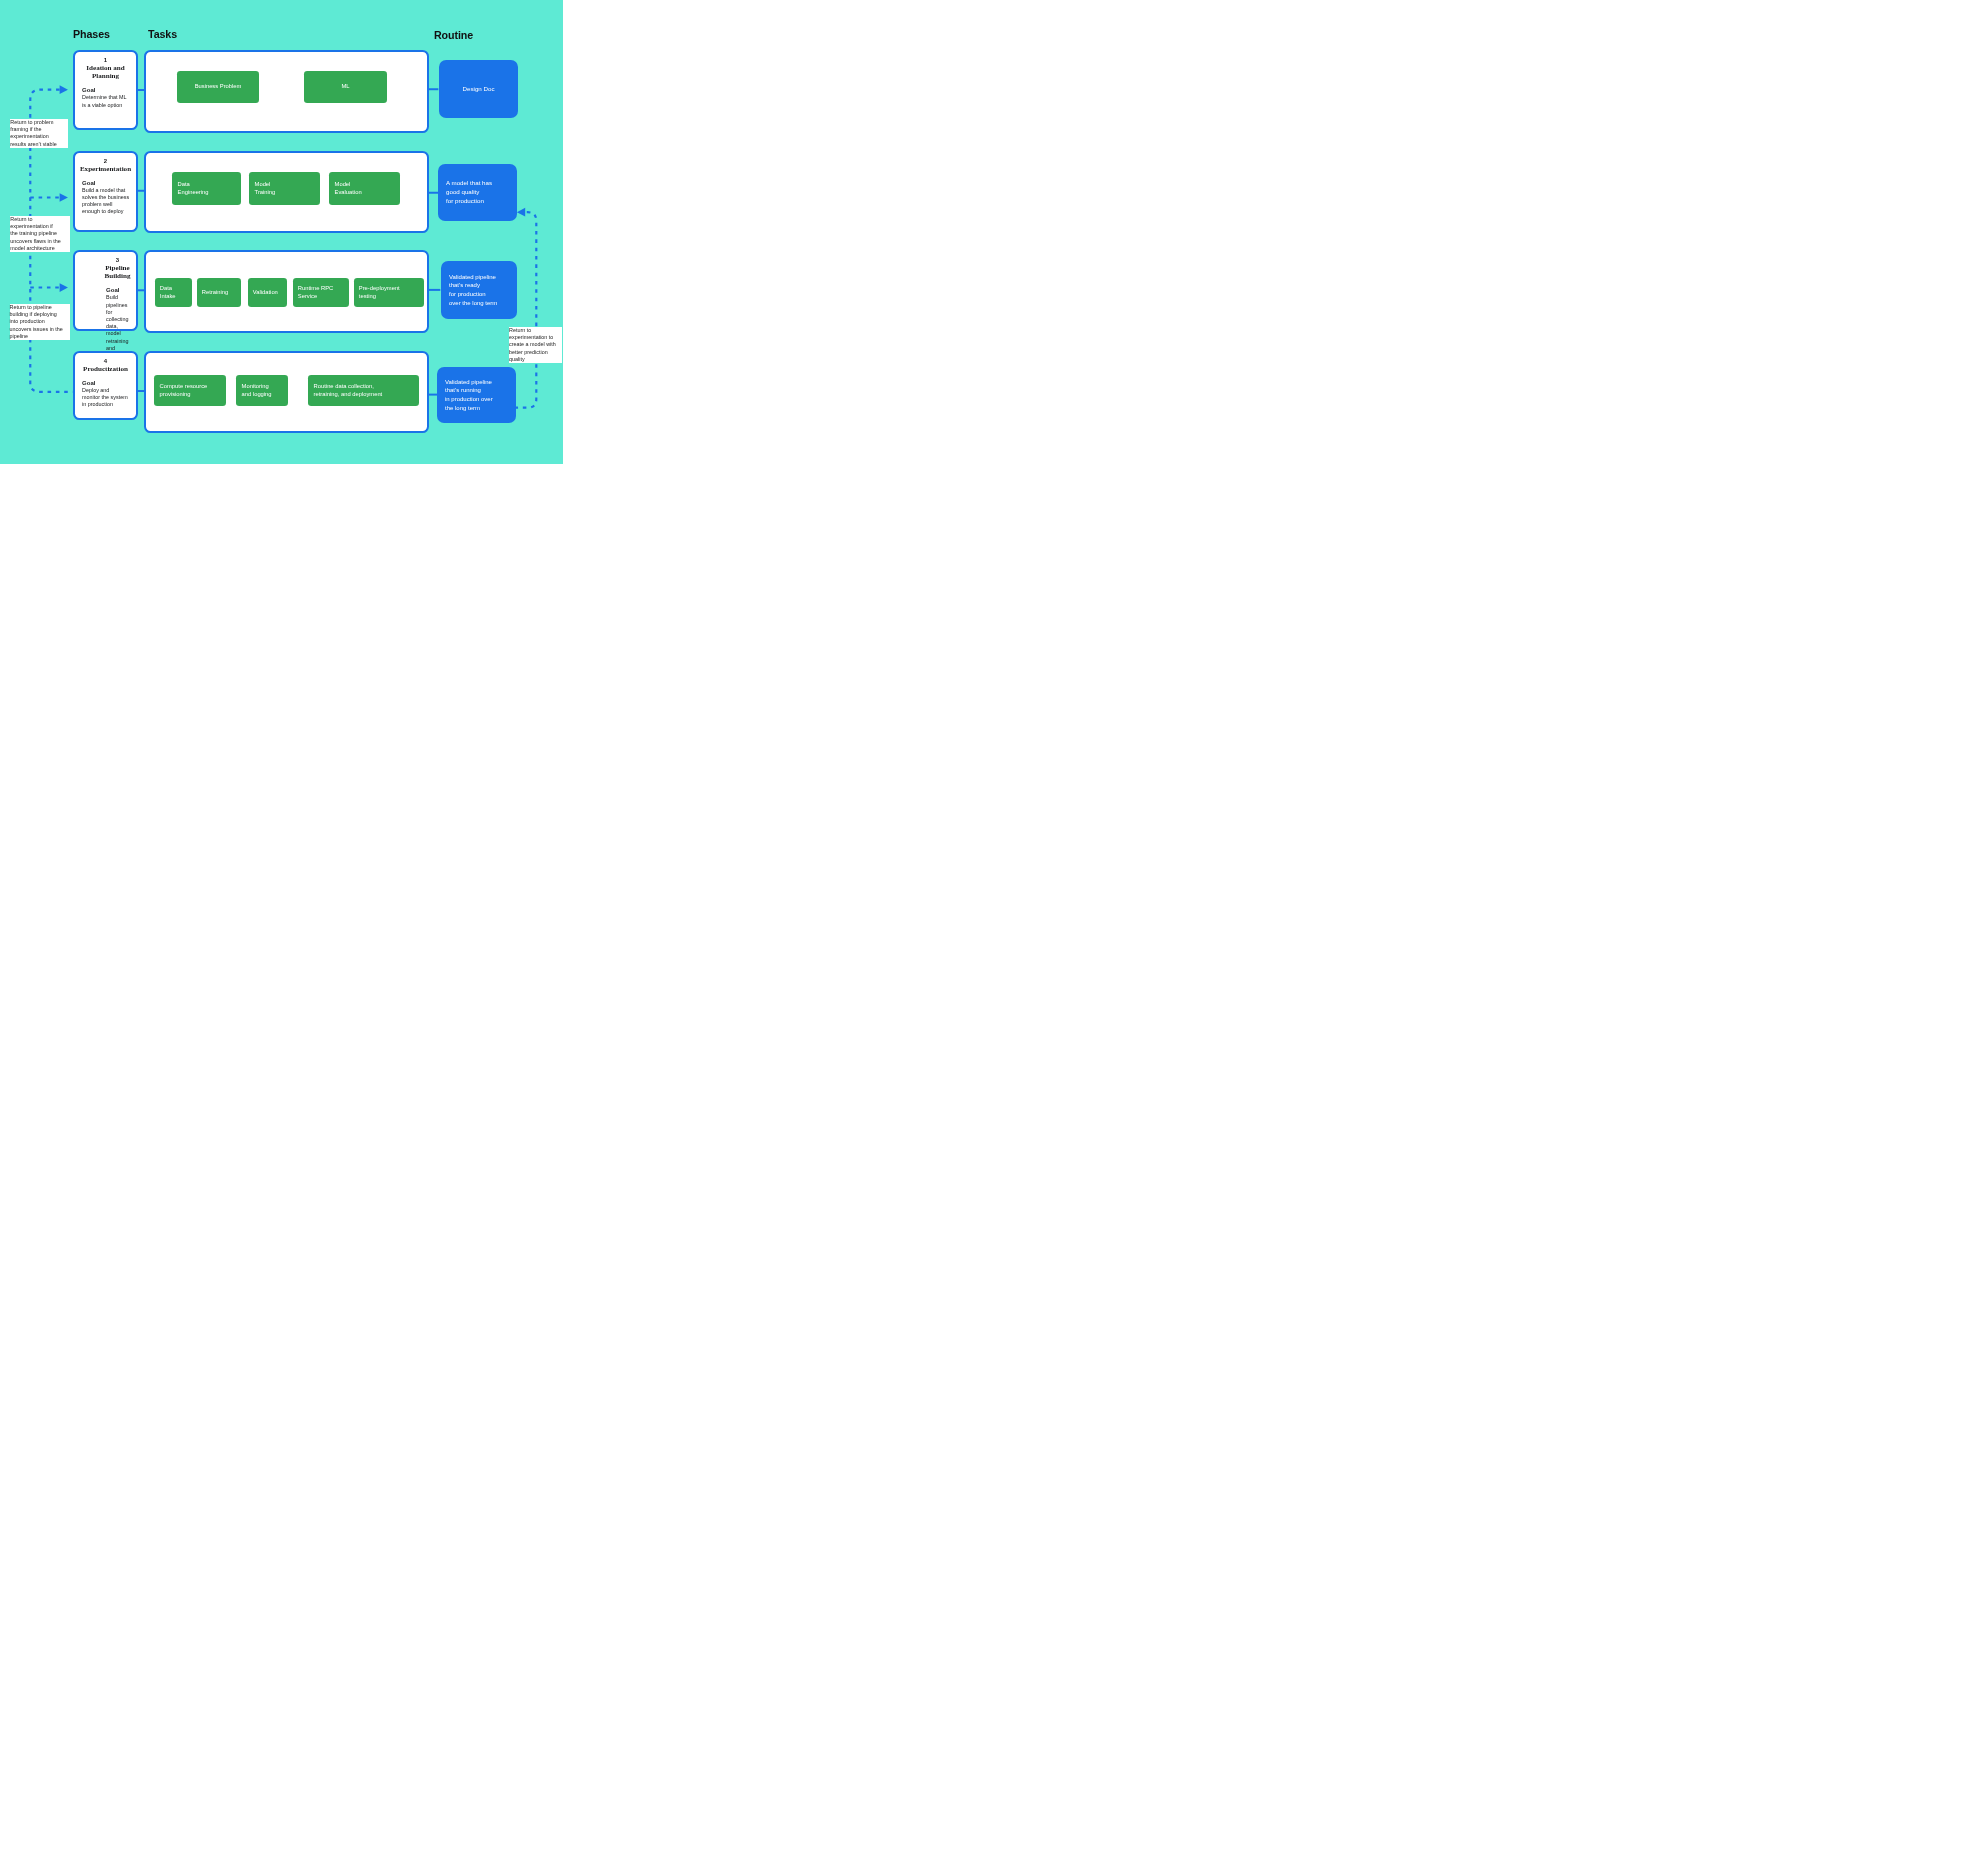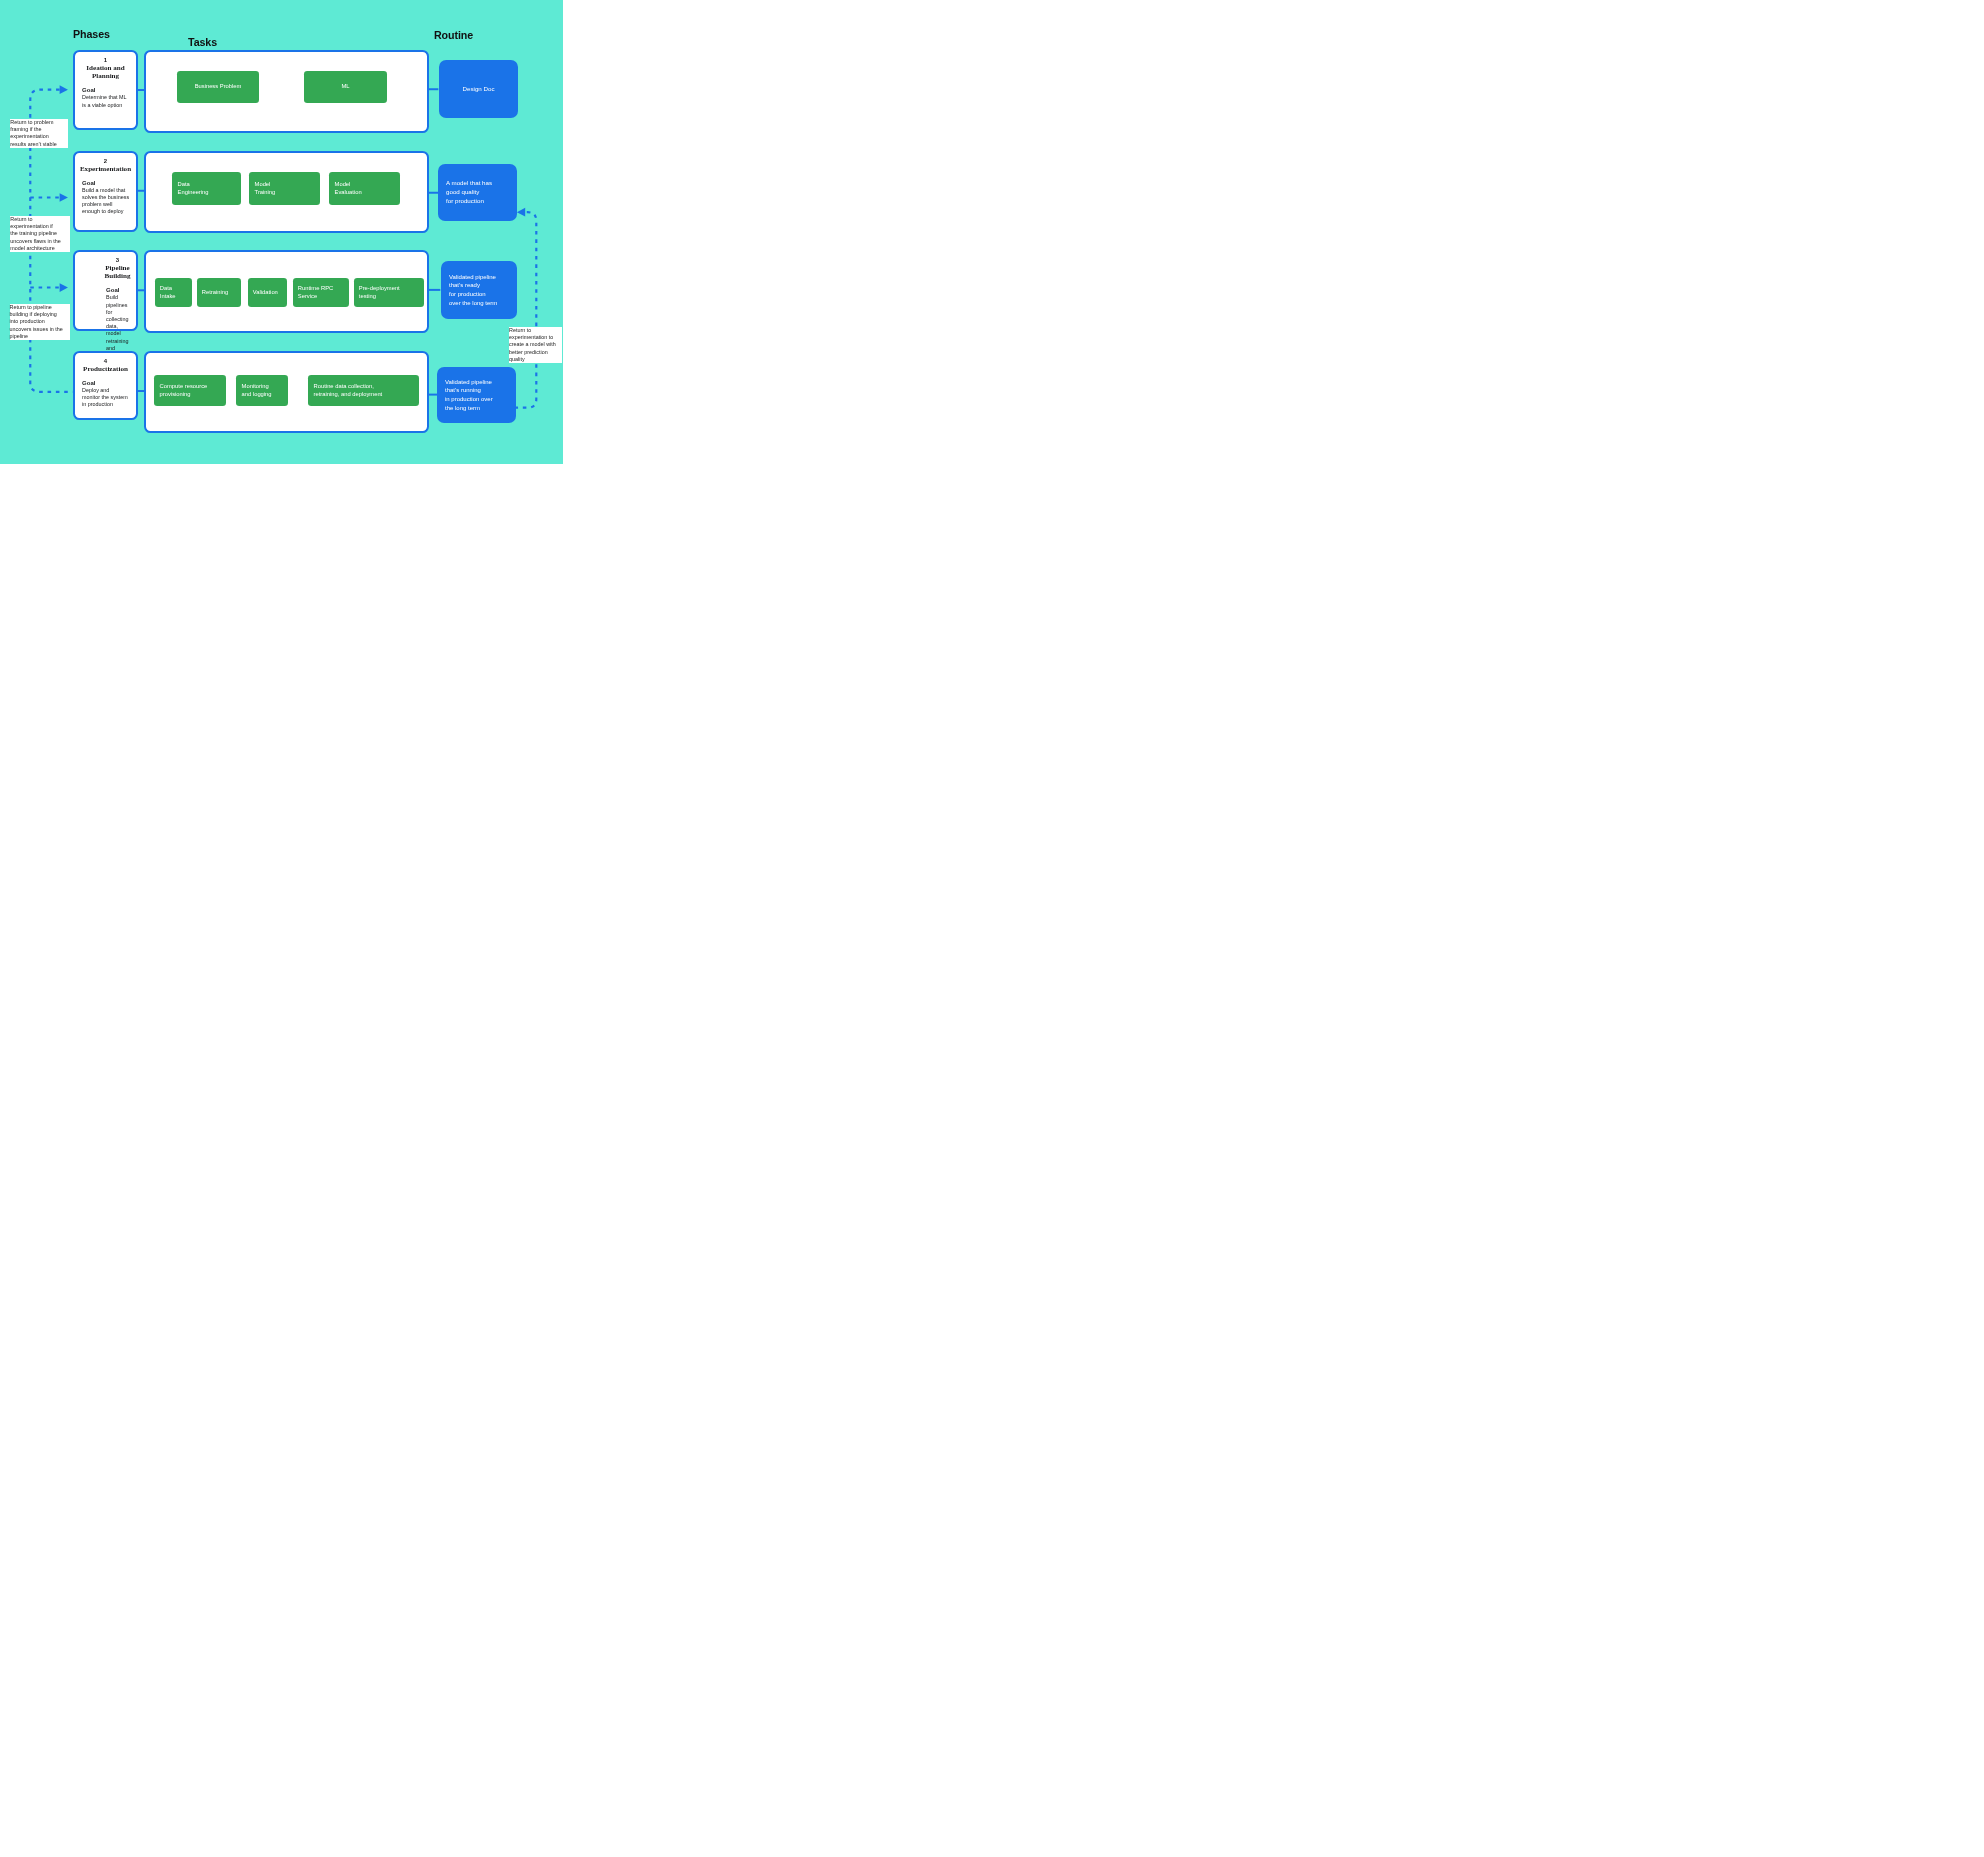--- a/index.html
+++ b/index.html
@@ -98,21 +98,21 @@
     <line x1="76" y1="725" x2="150" y2="725" stroke="#1A73E8" stroke-width="5.5" stroke-dasharray="9 12"></line>
     <polygon points="150,215 171,226 150,237" fill="#1A73E8"></polygon>
     <polygon points="150,487 171,498 150,509" fill="#1A73E8"></polygon>
     <polygon points="150,714 171,725 150,736" fill="#1A73E8"></polygon>
 
     <path d="M 1297 1028 L 1330 1028 Q 1352 1028 1352 1006 L 1352 557 Q 1352 535 1330 535 L 1324 535" fill="none" stroke="#1A73E8" stroke-width="5.5" stroke-dasharray="9 12"></path>
     <polygon points="1324,524 1303,535 1324,546" fill="#1A73E8"></polygon>
   </svg>
 
   <div class="hdr" style="left:73px;top:28px;">Phases</div>
-  <div class="hdr" style="left:148px;top:36px;margin-left:40px;">Tasks</div>
+  <div class="hdr" style="left:148px;top:28px;">Tasks</div>
   <div class="hdr" style="left:434px;top:29px;">Routine</div>
 
   <div class="phase-box" style="top:50px;height:80px;">
     <div class="phase-number">1</div>
     <div class="phase-title">Ideation and
 Planning</div>
     <div class="goal-label">Goal</div>
     <div class="goal-text">Determine that ML
 is a viable option</div>
   </div>

